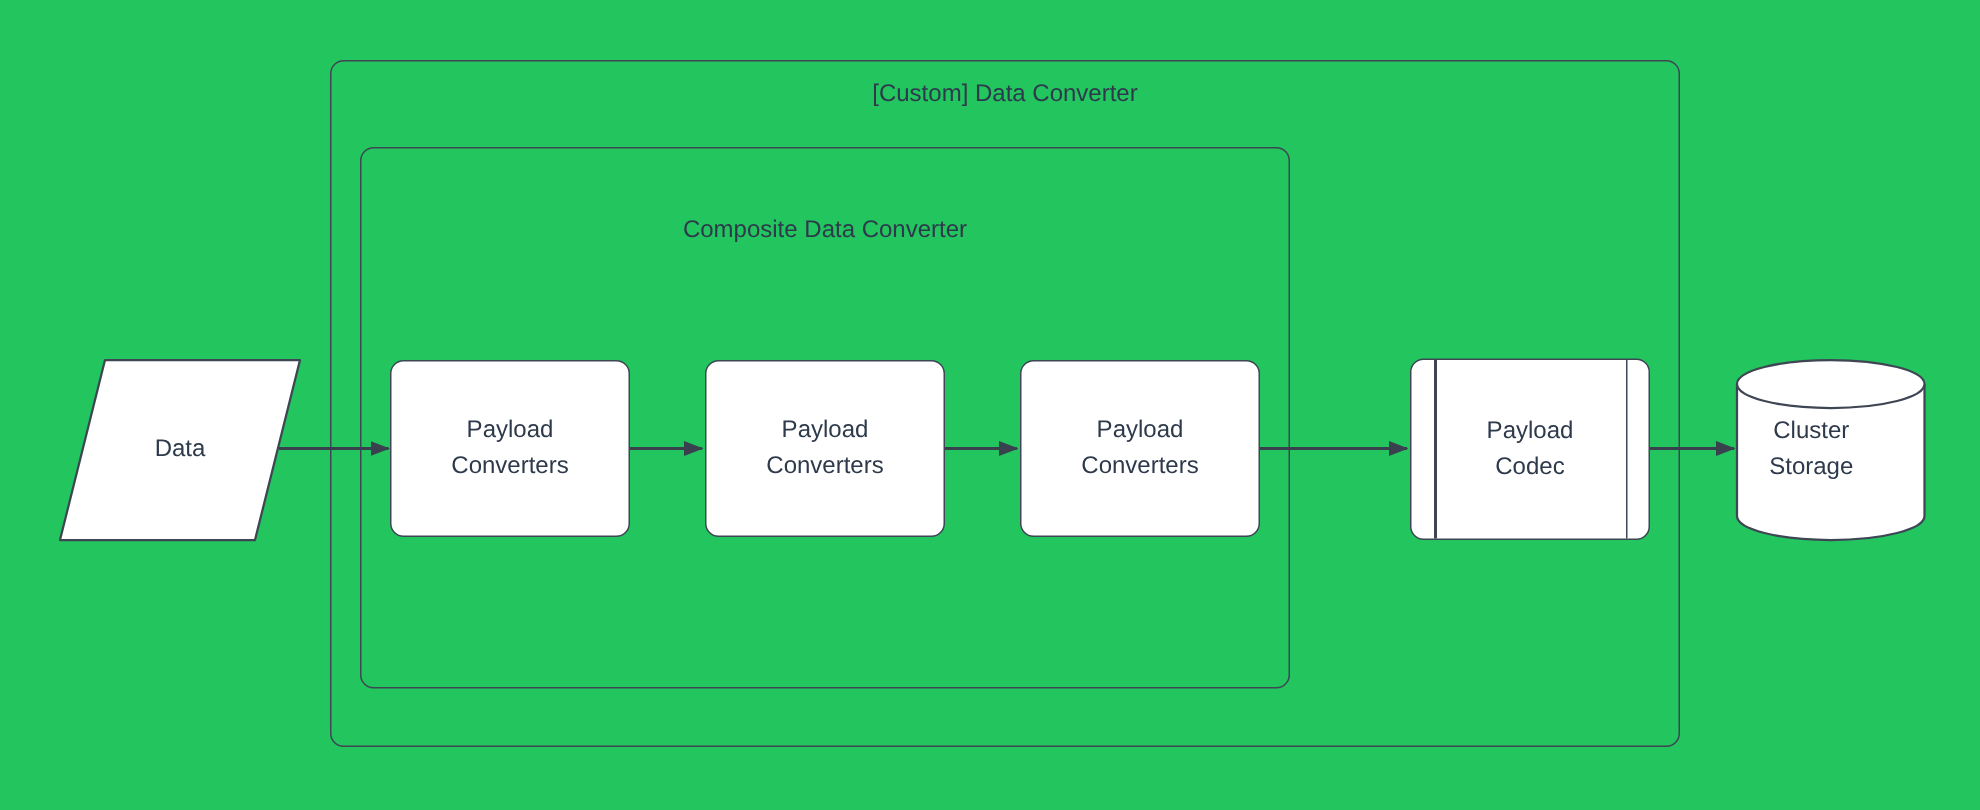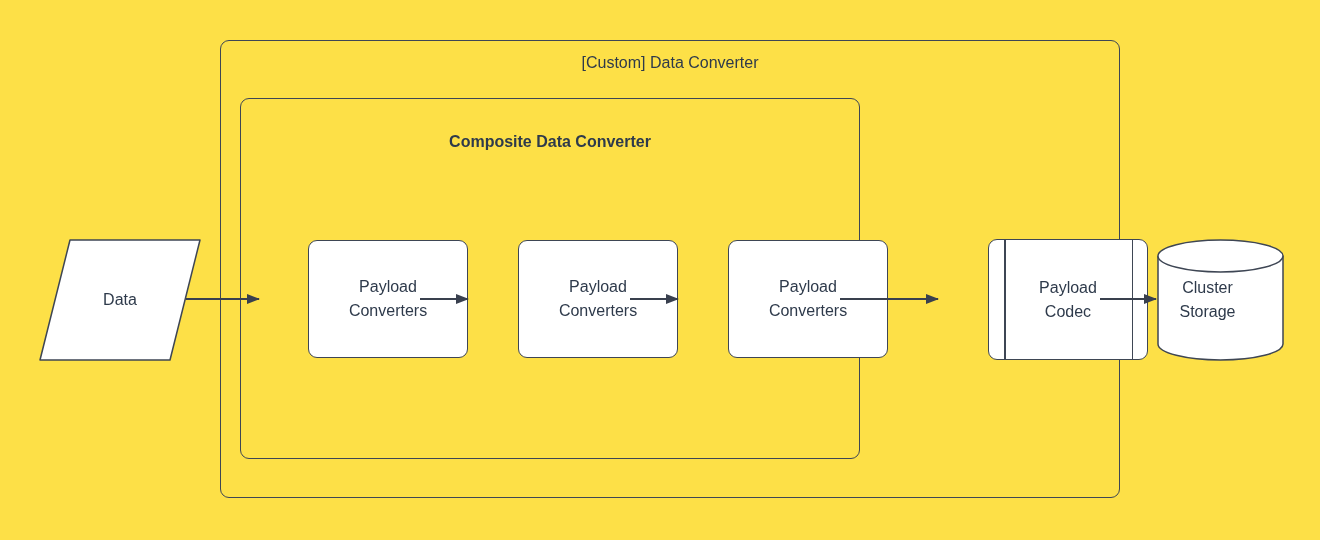--- a/index.html
+++ b/index.html
@@ -1,54 +1,53 @@
 <!DOCTYPE html>
 <html><head>
 <meta charset="utf-8">
 <style>
   * { box-sizing: border-box; margin: 0; padding: 0; }
   html, body { background: #ffffff; }
   .canvas {
     position: relative;
     width: 1320px;
     height: 540px;
-    background: #fde047;
+    background: #22c55e;
     font-family: "Liberation Sans", sans-serif;
     font-size: 16px;
     color: #2e3a4b;
     overflow: hidden;
   }
   .container {
     position: absolute;
     border: 1.5px solid #3e4654;
     border-radius: 9px;
     background: transparent;
   }
   .container.outer { left: 220px; top: 40px; width: 900px; height: 458px; }
   .container.inner { left: 240px; top: 98px; width: 620px; height: 361px; }
   .container-title {
     position: absolute;
     left: 0; right: 0;
     text-align: center;
     line-height: 22px;
   }
   .outer-title { top: 11px; }
-  .inner-title { top: 32px; font-weight: bold; }
+  .inner-title { top: 44px; }
   .node {
     position: absolute;
     border: 1.5px solid #3e4654;
     border-radius: 9px;
     background: #ffffff;
     display: flex;
     align-items: center;
     justify-content: center;
     text-align: center;
     line-height: 24px;
     white-space: pre-line;
-    margin-left: 48px;
   }
   .box { top: 240px; width: 160px; height: 118px; }
   .box.b1 { left: 260px; }
   .box.b2 { left: 470px; }
   .box.b3 { left: 680px; }
   .codec { left: 940px; top: 239px; width: 160px; height: 121px; }
   .codec-line {
     position: absolute;
     top: 0; bottom: 0;
     width: 1.5px;

